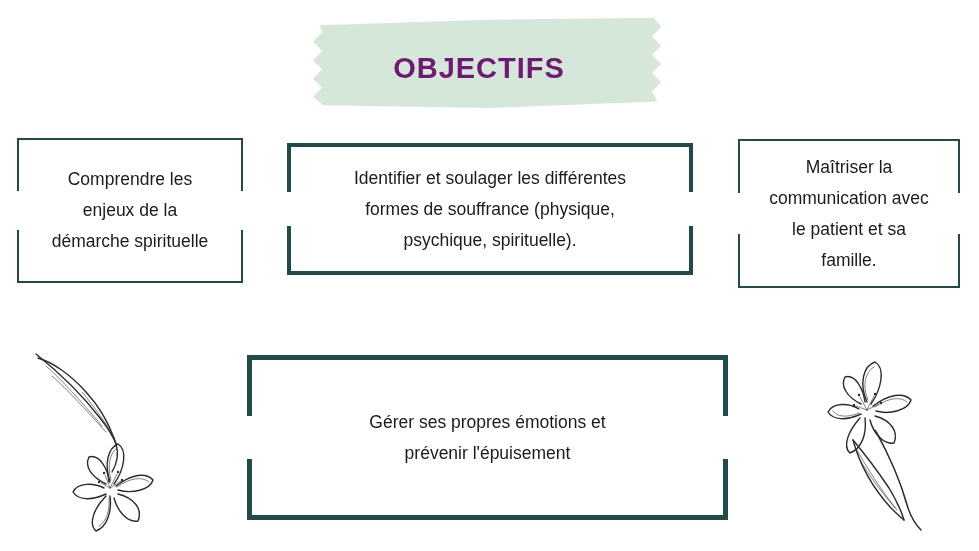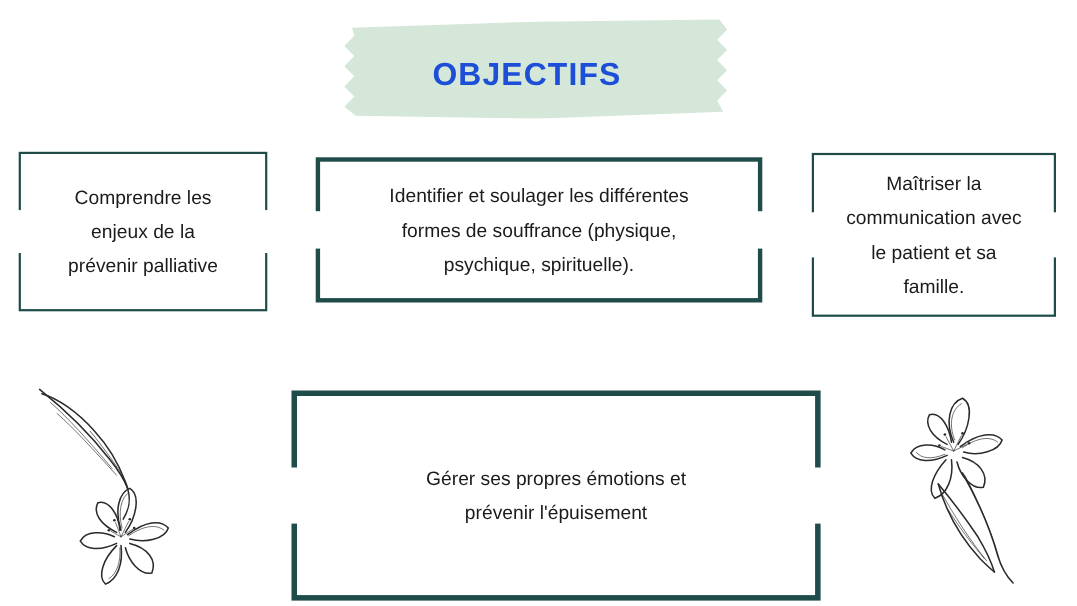--- a/index.html
+++ b/index.html
@@ -32,21 +32,21 @@
       0% 88%, 2.6% 78%, 0% 68%, 2.6% 58%, 0% 48%, 2.6% 38%, 0% 28%, 2.6% 18%
     );
     display: flex;
     align-items: center;
     justify-content: center;
   }
   .tape-title {
     font-size: 29px;
     font-weight: 700;
     letter-spacing: 1px;
-    color: #1d4ed8;
+    color: #701a75;
     transform: translate(-8px, 6px);
   }
 
   
   .obox {
     position: absolute;
     box-sizing: border-box;
     border-style: solid;
     border-color: var(--border_teal, #1f4b49);
     border-width: var(--bw);
@@ -67,21 +67,21 @@
     width: calc(var(--bw) + 2px);
     top: 36%;
     height: 28%;
   }
   .gap.l { left: calc(-1px - var(--bw)); }
   .gap.r { right: calc(-1px - var(--bw)); }
 
   #box-1 { --bw: 2px; left: 17px;  top: 138px; width: 226px; height: 145px; }
   #box-2 { --bw: 4px; left: 287px; top: 143px; width: 406px; height: 132px; }
   #box-3 { --bw: 2px; left: 738px; top: 139px; width: 222px; height: 149px; }
-  #box-4 { --bw: 5px; left: 265px; top: 355px; width: 481px; height: 191px; }
+  #box-4 { --bw: 5px; left: 247px; top: 355px; width: 481px; height: 165px; }
 
   
   .flower { position: absolute; }
   #flower-left  { left: 22px;  top: 348px; }
   #flower-right { left: 797px; top: 340px; }
   .flower path, .flower line {
     fill: none;
     stroke: #2b2b2b;
     stroke-linecap: round;
   }
@@ -96,21 +96,21 @@
 
   <div class="tape">
     <span class="tape-title">OBJECTIFS</span>
   </div>
 
   <div class="obox" id="box-1">
     <div class="gap l"></div>
     <div class="gap r"></div>
     <span class="txt">Comprendre les
 enjeux de la
-prévenir palliative</span>
+démarche spirituelle</span>
   </div>
 
   <div class="obox" id="box-2">
     <div class="gap l"></div>
     <div class="gap r"></div>
     <span class="txt">Identifier et soulager les différentes
 formes de souffrance (physique,
 psychique, spirituelle).</span>
   </div>
 

